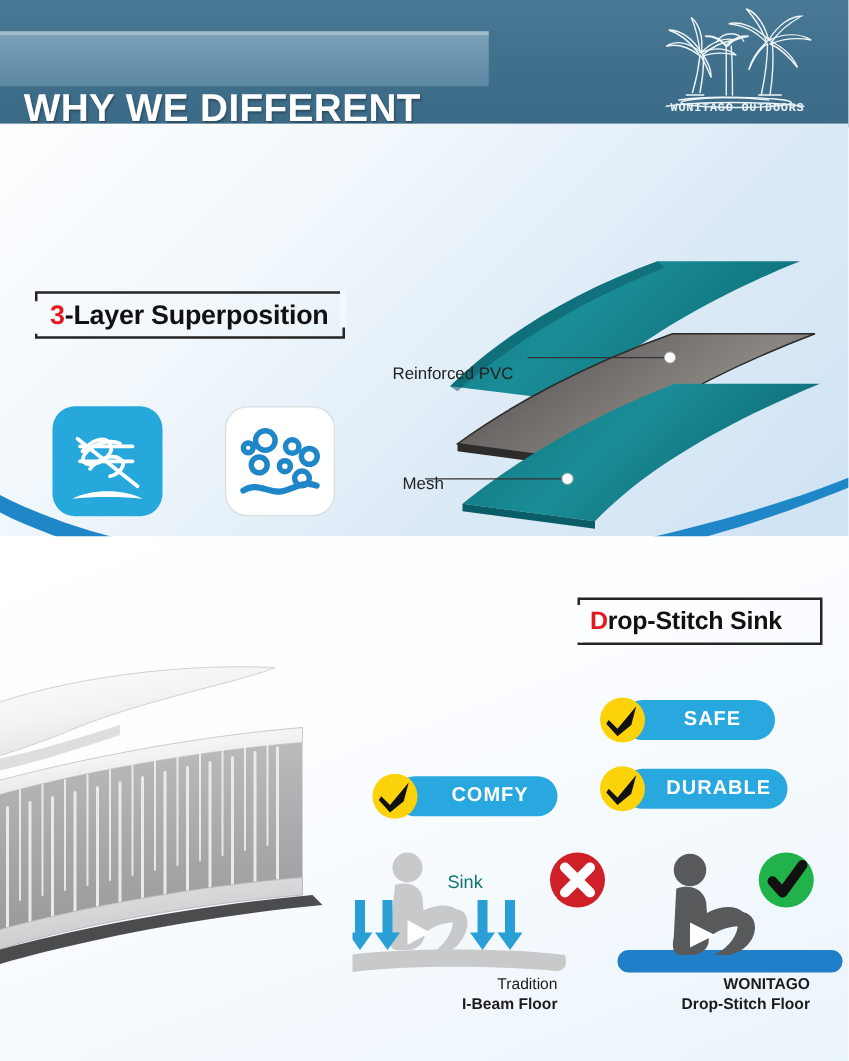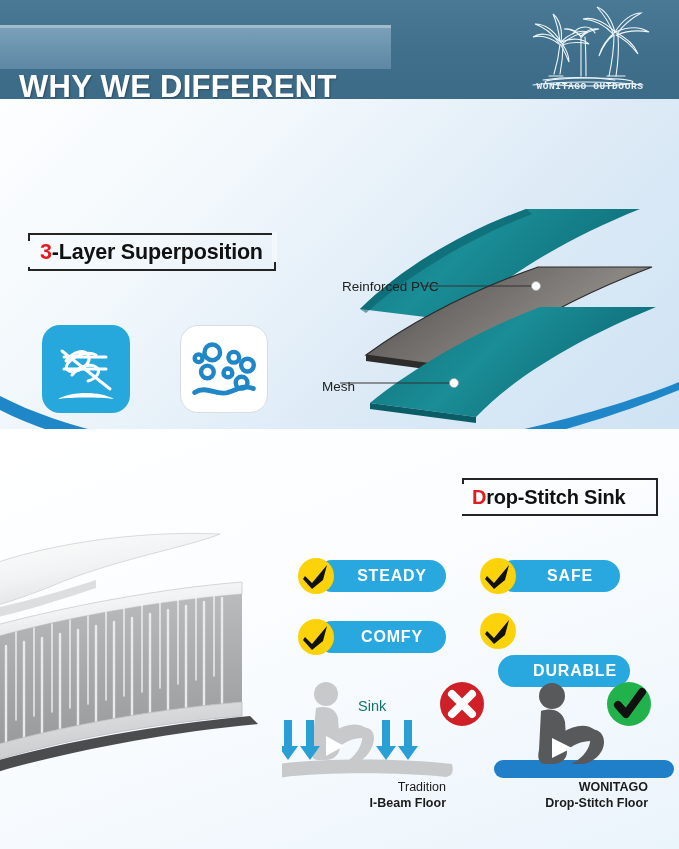--- a/index.html
+++ b/index.html
@@ -82,21 +82,21 @@
   #card-noleak{left:180px;top:226px;background:#ffffff;border:1px solid #d8dde0;}
   .icon-card svg{display:block;width:100%;height:100%;}
 
   
   .layers{position:absolute;left:300px;top:104px;width:379px;height:290px;}
   .layers svg{display:block;}
   .layer-label{
     position:absolute;color:#222;font-size:13.5px;
     font-family:"Liberation Sans", sans-serif;white-space:nowrap;
   }
-  #lab-top{left:314px;top:180px;margin-left:28px;}
+  #lab-top{left:314px;top:192px;}
   #lab-mesh{left:322px;top:280px;text-align:right;}
 
   
   .swoosh{position:absolute;left:0;top:380px;width:679px;height:110px;pointer-events:none;}
   .swoosh svg{display:block;}
 
   
   .lower{
     position:absolute;left:0;top:429px;width:679px;height:420px;
     background:linear-gradient(160deg,#ffffff 0%,#fbfdff 40%,#f2f8fd 75%,#eaf4fb 100%);
@@ -127,21 +127,21 @@
   }
   .badge .chk svg{display:block;}
 
   #badge-steady{left:298px;top:560px;width:148px;}
   #badge-steady .pill{width:130px;}
   #badge-safe{left:480px;top:560px;width:140px;}
   #badge-safe .pill{width:122px;}
   #badge-comfy{left:298px;top:621px;width:148px;text-decoration:underline;}
   #badge-comfy .pill{width:130px;}
   #badge-durable{left:480px;top:615px;width:150px;}
-  #badge-durable .pill{width:132px;margin-top:40px;}
+  #badge-durable .pill{width:132px;}
 
   
   .compare{position:absolute;left:282px;top:672px;width:397px;height:150px;}
   .compare svg{display:block;}
   .cmp-caption{
     position:absolute;text-align:right;color:#1b1b1b;
     font-size:12.5px;line-height:16px;font-weight:bold;
     font-family:"Liberation Sans", sans-serif;
   }
   #cap-trad{left:286px;top:779px;width:160px;font-weight:normal;}
@@ -380,30 +380,20 @@
       <g>
         <path d="M-20 228 C42 208 150 186 250 178 L250 192 C150 200 42 222 -20 244 Z" fill="url(#botSkin)" stroke="#b9bbbd" stroke-width="0.8"></path>
       </g>
 
       <g>
         <path d="M-20 244 C42 224 150 202 258 192 L266 200 C158 210 44 234 -20 256 Z" fill="#4a4c4e"></path>
       </g>
     </svg>
   </div>
 
-  <div class="badge" id="badge-steady">
-    <div class="pill">
-      <div class="pill-label">STEADY</div>
-    </div>
-    <div class="chk">
-      <svg viewBox="0 0 36 36" width="36" height="36">
-        <path d="M7 18 L14 25 L29 7 L25 22 L14 31 L5 21 Z" fill="#111111"></path>
-      </svg>
-    </div>
-  </div>
 
   <div class="badge" id="badge-safe">
     <div class="pill">
       <div class="pill-label">SAFE</div>
     </div>
     <div class="chk">
       <svg viewBox="0 0 36 36" width="36" height="36">
         <path d="M7 18 L14 25 L29 7 L25 22 L14 31 L5 21 Z" fill="#111111"></path>
       </svg>
     </div>

